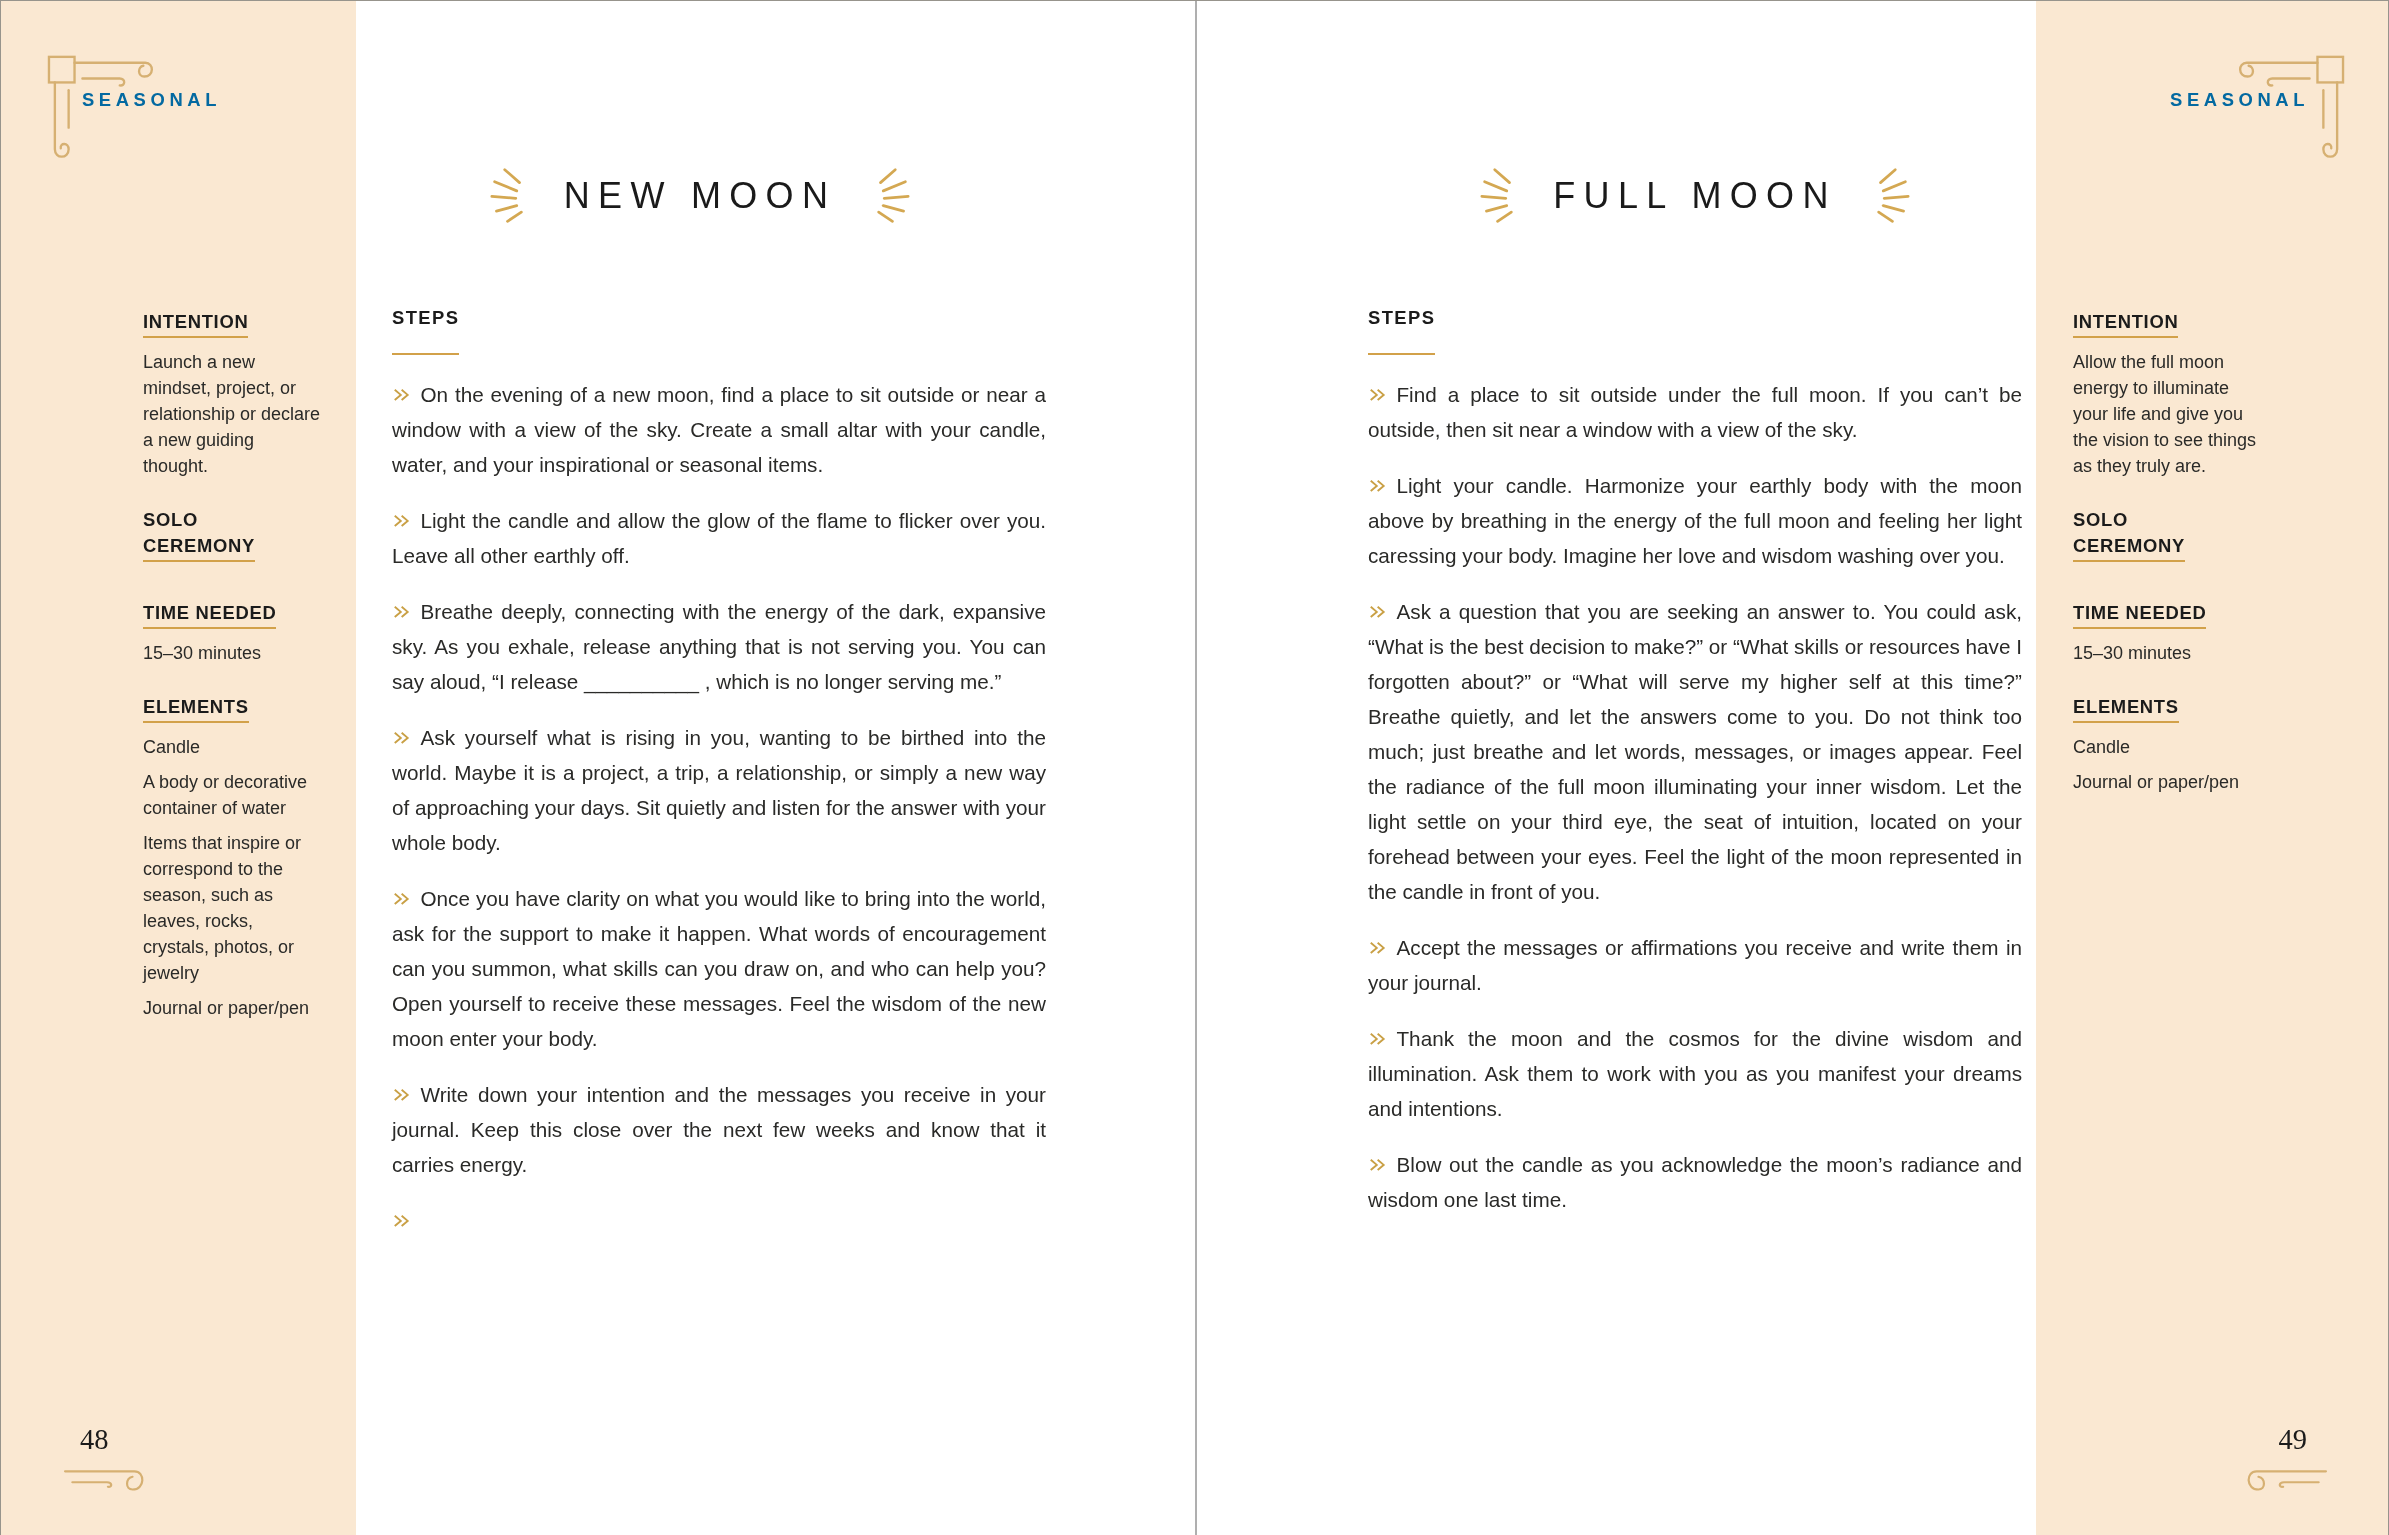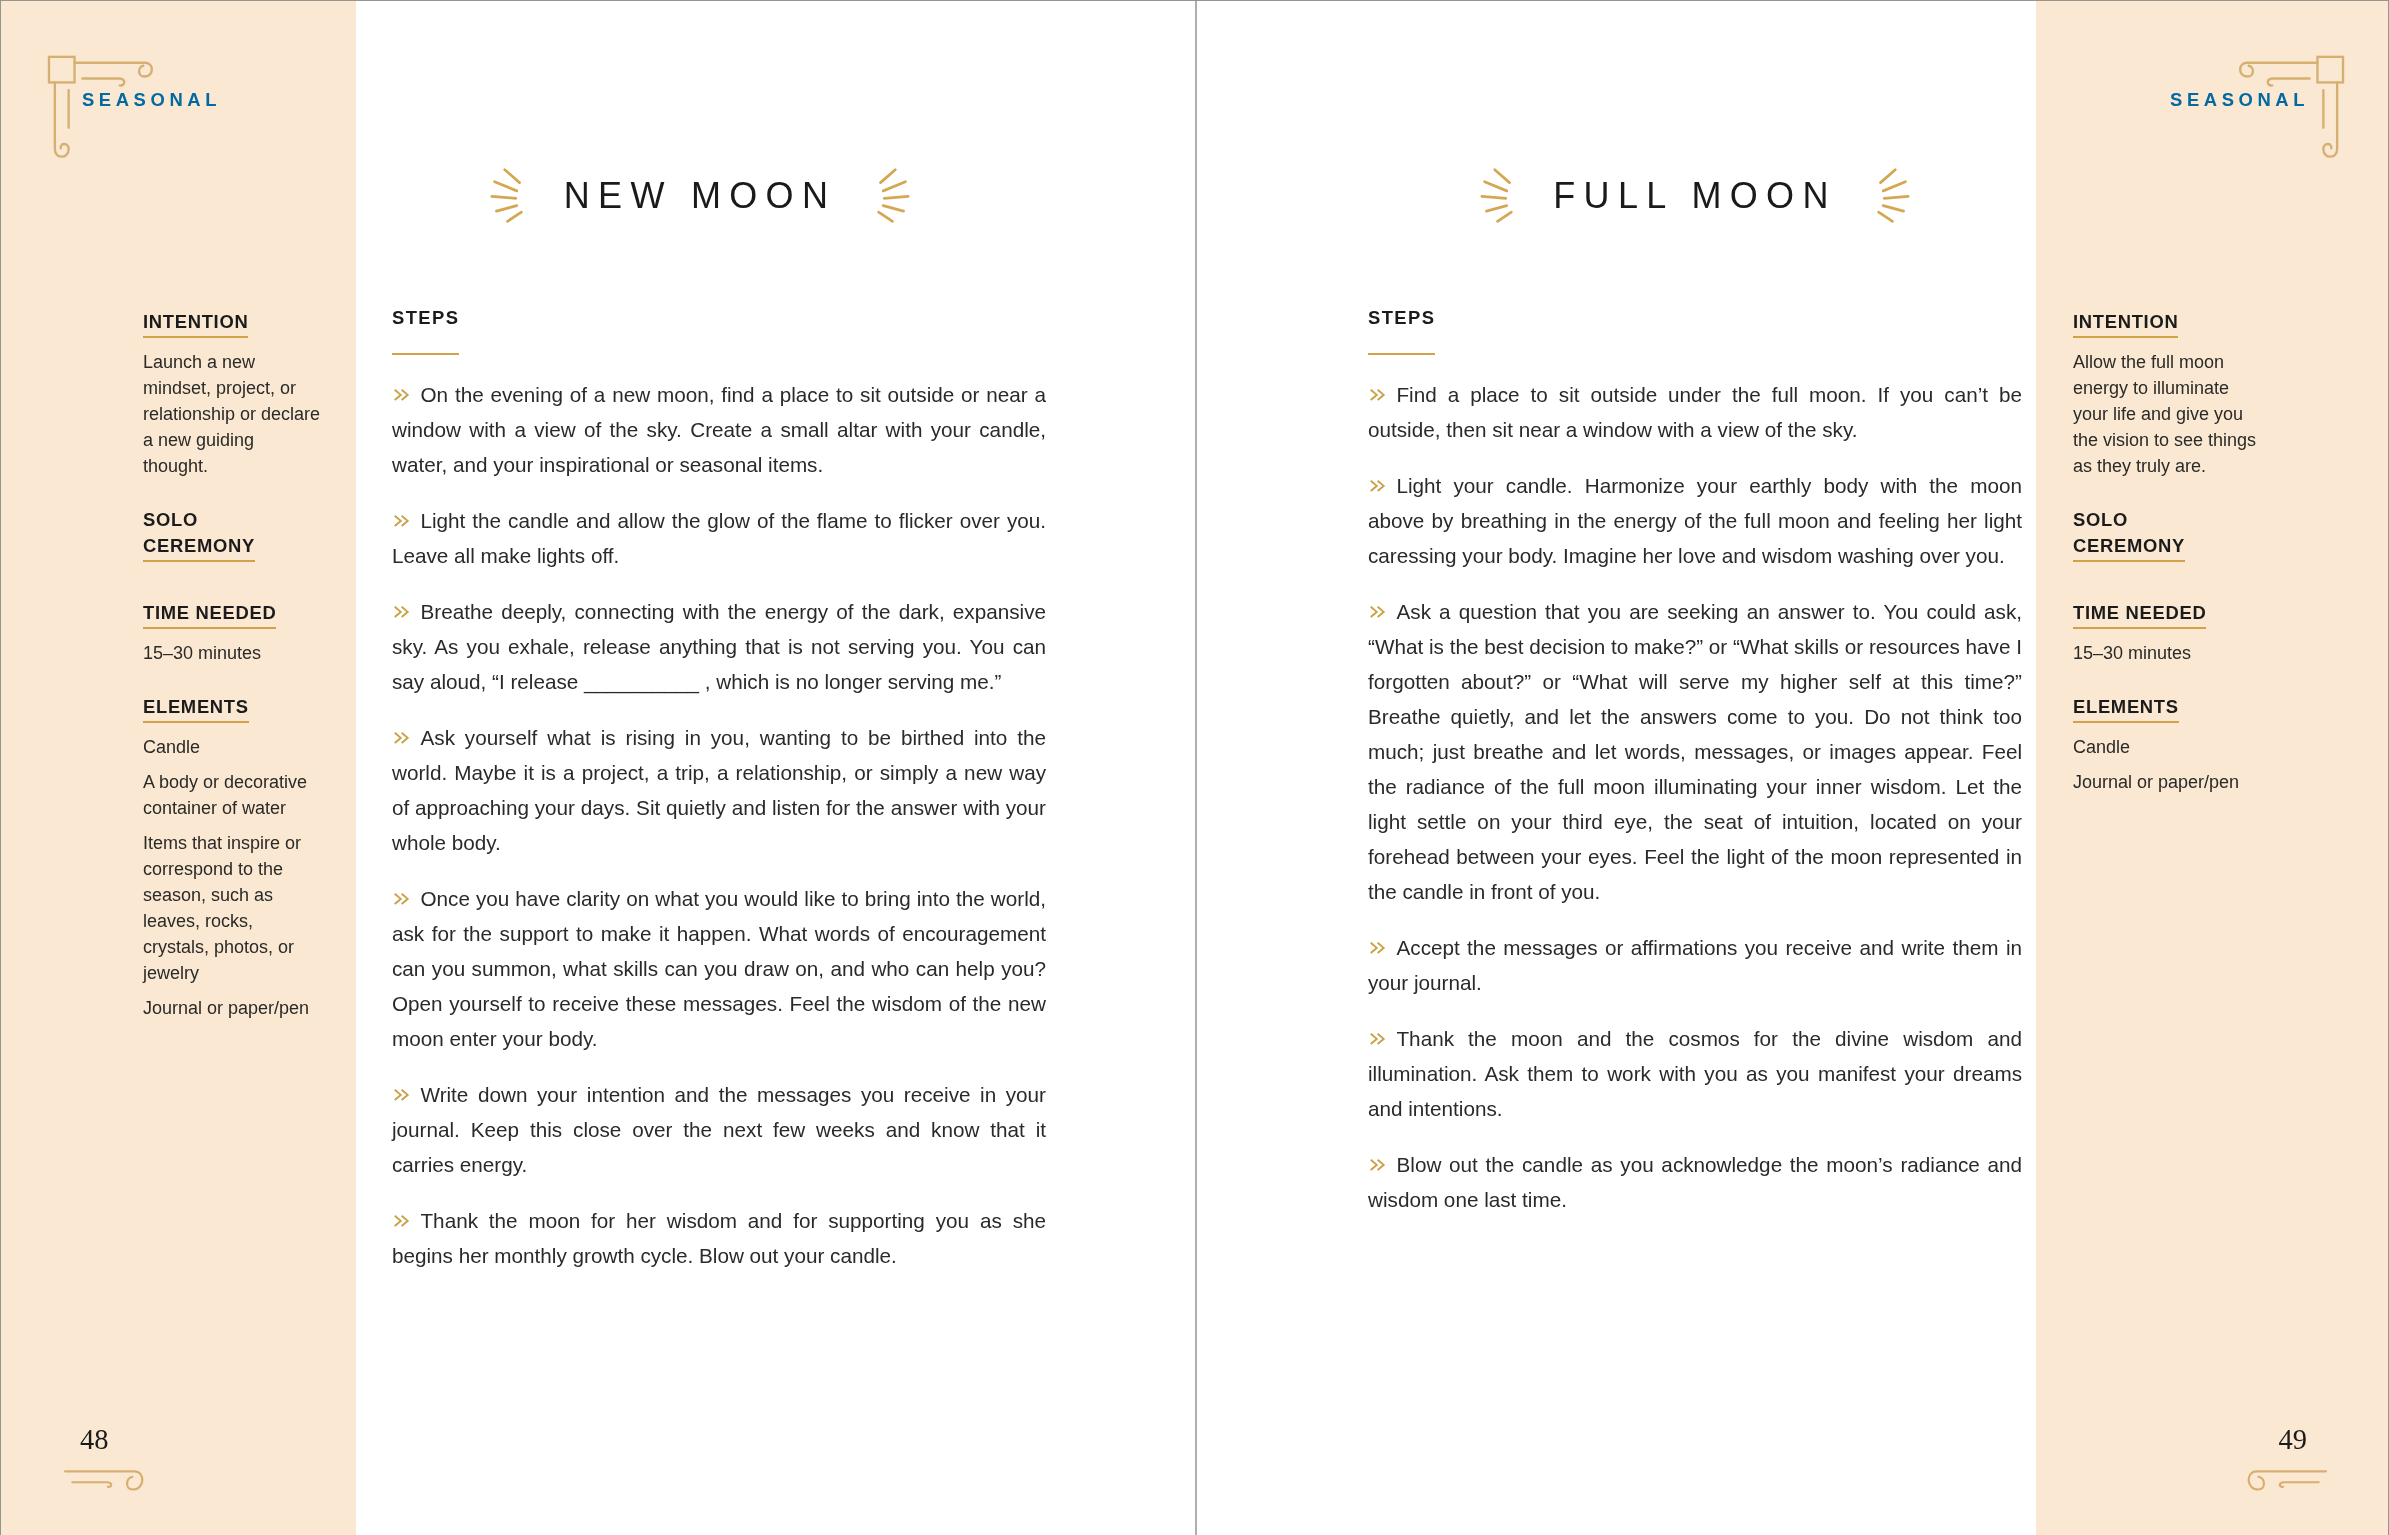--- a/index.html
+++ b/index.html
@@ -211,41 +211,41 @@
   <div class="main-col main-col-left">
     <h2 class="steps-heading">STEPS</h2>
     <div class="steps">
       <div class="step"><span class="chev"><svg viewBox="0 0 20 16">
               <path d="M2 2 L9 8 L2 14"></path>
               <path d="M10 2 L17 8 L10 14"></path>
             </svg></span><span>On the evening of a new moon, find a place to sit outside or near a window with a view of the sky. Create a small altar with your candle, water, and your inspirational or seasonal items.</span></div>
       <div class="step"><span class="chev"><svg viewBox="0 0 20 16">
               <path d="M2 2 L9 8 L2 14"></path>
               <path d="M10 2 L17 8 L10 14"></path>
-            </svg></span><span>Light the candle and allow the glow of the flame to flicker over you. Leave all make lights off.</span></div>
+            </svg></span><span>Light the candle and allow the glow of the flame to flicker over you. Leave all other earthly off.</span></div>
       <div class="step"><span class="chev"><svg viewBox="0 0 20 16">
               <path d="M2 2 L9 8 L2 14"></path>
               <path d="M10 2 L17 8 L10 14"></path>
             </svg></span><span>Breathe deeply, connecting with the energy of the dark, expansive sky. As you exhale, release anything that is not serving you. You can say aloud, “I release __________ , which is no longer serving me.”</span></div>
       <div class="step"><span class="chev"><svg viewBox="0 0 20 16">
               <path d="M2 2 L9 8 L2 14"></path>
               <path d="M10 2 L17 8 L10 14"></path>
             </svg></span><span>Ask yourself what is rising in you, wanting to be birthed into the world. Maybe it is a project, a trip, a relationship, or simply a new way of approaching your days. Sit quietly and listen for the answer with your whole body.</span></div>
       <div class="step"><span class="chev"><svg viewBox="0 0 20 16">
               <path d="M2 2 L9 8 L2 14"></path>
               <path d="M10 2 L17 8 L10 14"></path>
             </svg></span><span>Once you have clarity on what you would like to bring into the world, ask for the support to make it happen. What words of encouragement can you summon, what skills can you draw on, and who can help you? Open yourself to receive these messages. Feel the wisdom of the new moon enter your body.</span></div>
       <div class="step"><span class="chev"><svg viewBox="0 0 20 16">
               <path d="M2 2 L9 8 L2 14"></path>
               <path d="M10 2 L17 8 L10 14"></path>
             </svg></span><span>Write down your intention and the messages you receive in your journal. Keep this close over the next few weeks and know that it carries energy.</span></div>
       <div class="step"><span class="chev"><svg viewBox="0 0 20 16">
               <path d="M2 2 L9 8 L2 14"></path>
               <path d="M10 2 L17 8 L10 14"></path>
-            </svg></span><span>Thank the moon for her wisdom and for supporting you as she begins her monthly growth cycle. Blow out your candle.</span></div>
+            </svg></span></div>
     </div>
   </div>
 
   <div class="main-col main-col-right">
     <h2 class="steps-heading">STEPS</h2>
     <div class="steps">
       <div class="step"><span class="chev"><svg viewBox="0 0 20 16">
               <path d="M2 2 L9 8 L2 14"></path>
               <path d="M10 2 L17 8 L10 14"></path>
             </svg></span><span>Find a place to sit outside under the full moon. If you can’t be outside, then sit near a window with a view of the sky.</span></div>

